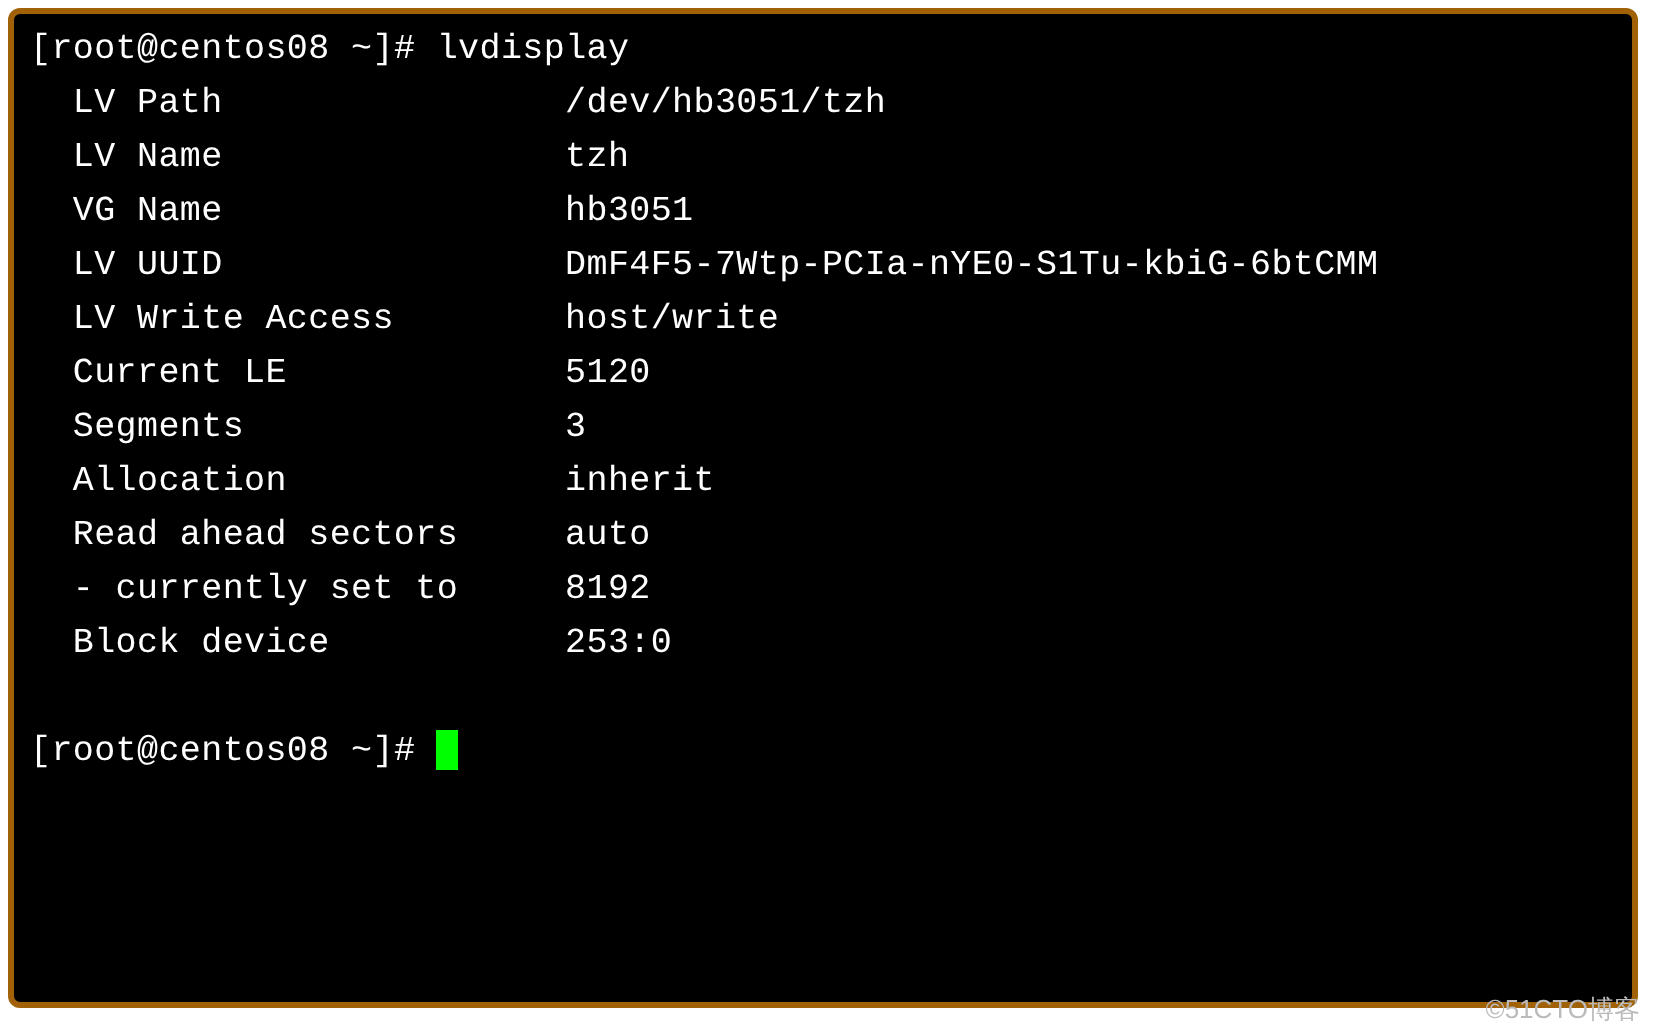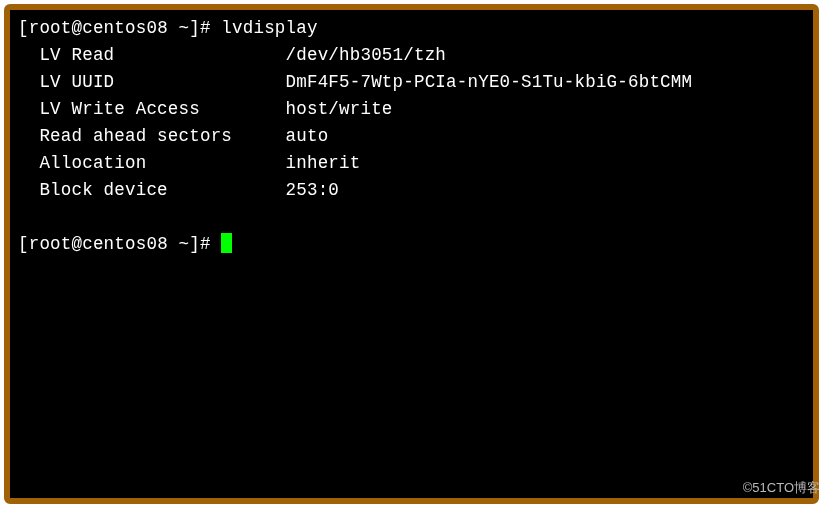--- a/index.html
+++ b/index.html
@@ -12,21 +12,21 @@
       width: 830px;
       height: 515px;
       font-family: "Courier New", Consolas, monospace;
       position: relative;
     }
     .terminal {
       background: #000000;
       width: 815px;
       height: 500px;
       margin: 4px;
-      border: 6px solid #a16207;
+      border: 3px solid #a16207;
       border-radius: 6px;
       padding: 5px 8px;
       color: #ffffff;
       font-size: 17.5px;
       line-height: 27px;
       letter-spacing: 0.2px;
       overflow: hidden;
     }
     .line {
       white-space: pre;
@@ -43,37 +43,42 @@
     .cursor {
       display: inline-block;
       width: 11px;
       height: 20px;
       background: #00ff00;
       vertical-align: text-bottom;
       margin-bottom: 1px;
     }
     .watermark {
       position: absolute;
-      bottom: 18px;
+      bottom: 1px;
       right: 10px;
       color: #bbb;
       font-size: 13px;
       font-family: Arial, sans-serif;
     }
   </style>
 </head>
 <body>
 
 <div class="terminal">
   <div class="line"><span class="prompt-bracket">[</span><span class="prompt-user">root</span><span>@</span><span>centos08</span><span> </span><span>~</span><span class="prompt-bracket">]</span><span>#</span><span> </span><span>lvdisplay</span></div>
   <div id="rows-container">
-      <div class="kv-row"><span>  LV Read               </span><span> </span><span>/dev/hb3051/tzh</span></div>
+      <div class="kv-row"><span>  LV Path               </span><span> </span><span>/dev/hb3051/tzh</span></div>
+      <div class="kv-row"><span>  LV Name               </span><span> </span><span>tzh</span></div>
+      <div class="kv-row"><span>  VG Name               </span><span> </span><span>hb3051</span></div>
       <div class="kv-row"><span>  LV UUID               </span><span> </span><span>DmF4F5-7Wtp-PCIa-nYE0-S1Tu-kbiG-6btCMM</span></div>
       <div class="kv-row"><span>  LV Write Access       </span><span> </span><span>host/write</span></div>
+      <div class="kv-row"><span>  Current LE            </span><span> </span><span>5120</span></div>
+      <div class="kv-row"><span>  Segments              </span><span> </span><span>3</span></div>
+      <div class="kv-row"><span>  Allocation            </span><span> </span><span>inherit</span></div>
       <div class="kv-row"><span>  Read ahead sectors    </span><span> </span><span>auto</span></div>
-      <div class="kv-row"><span>  Allocation            </span><span> </span><span>inherit</span></div>
+      <div class="kv-row"><span>  - currently set to    </span><span> </span><span>8192</span></div>
       <div class="kv-row"><span>  Block device          </span><span> </span><span>253:0</span></div>
     </div>
   <div class="line"> </div>
   <div class="line"><span class="prompt-bracket">[</span><span class="prompt-user">root</span><span>@</span><span>centos08</span><span> </span><span>~</span><span class="prompt-bracket">]</span><span>#</span><span> </span><span class="cursor"></span></div>
 </div>
 
 <div class="watermark">©51CTO博客</div>
 
 </body></html>

